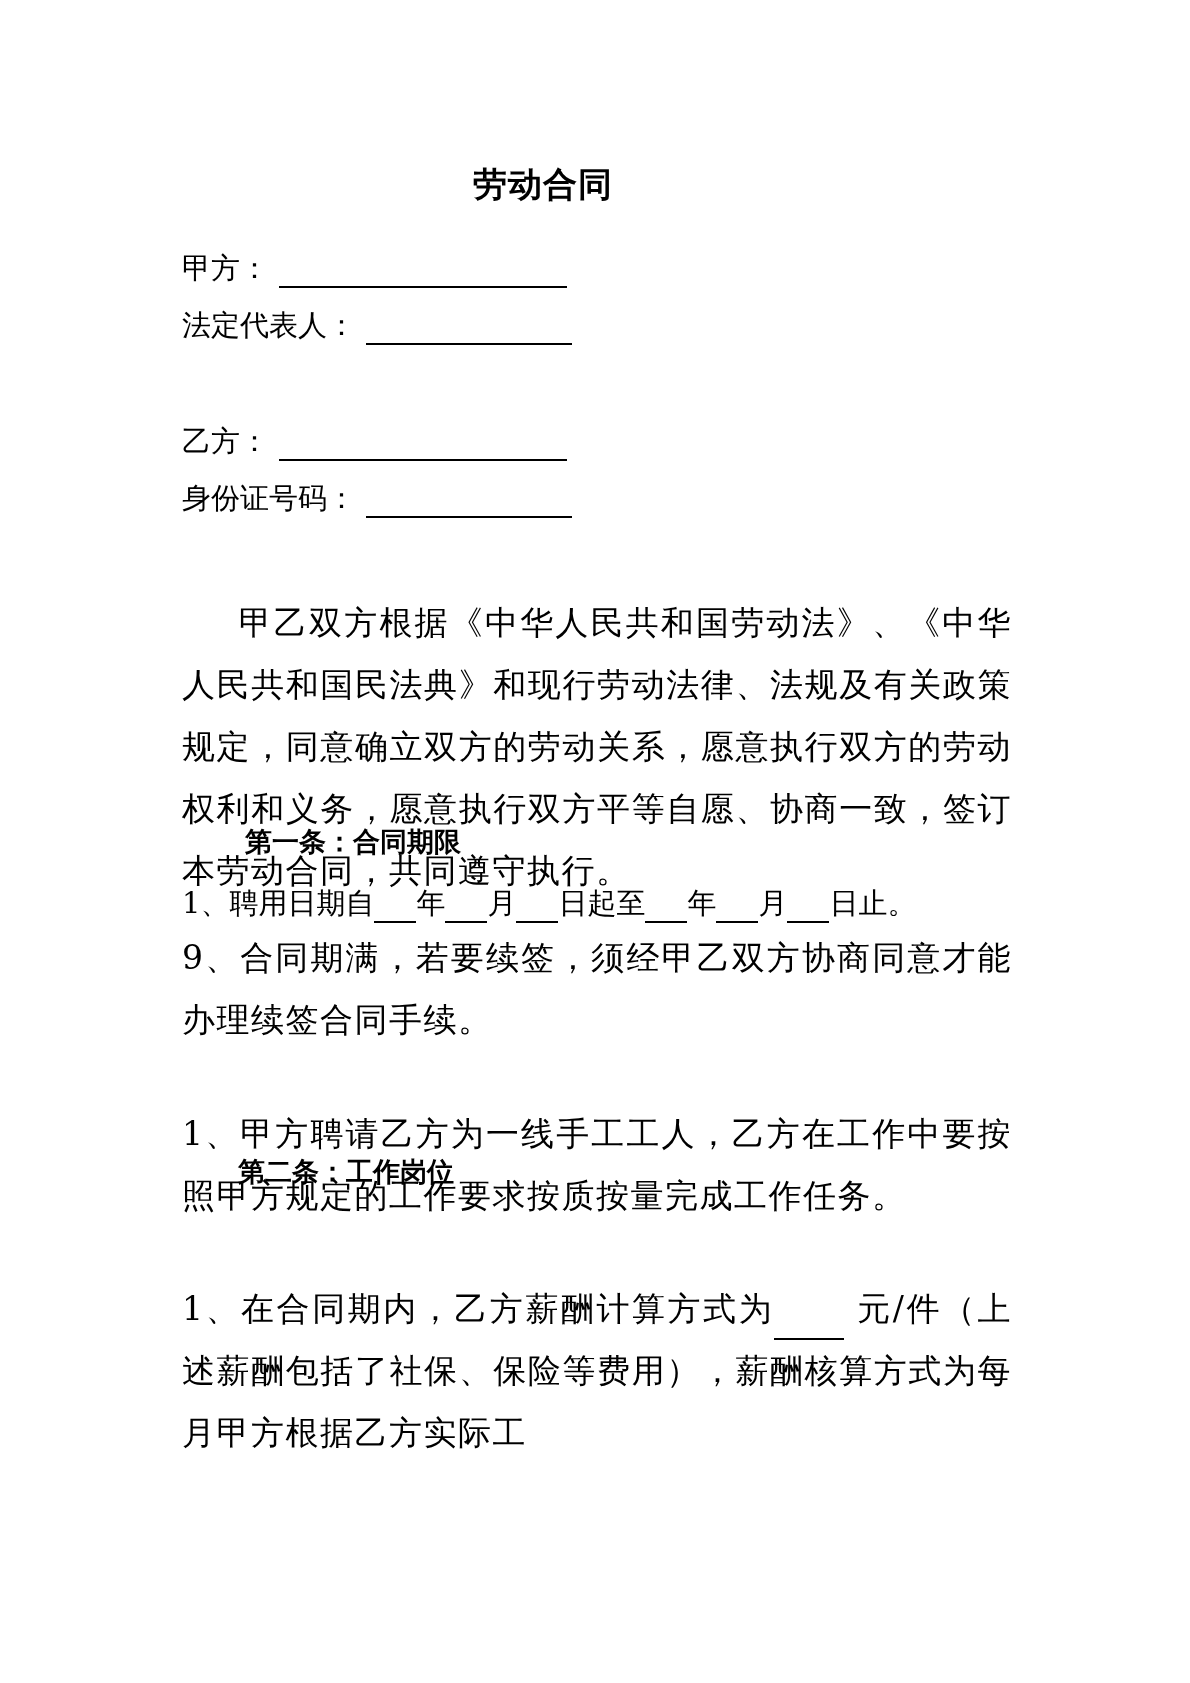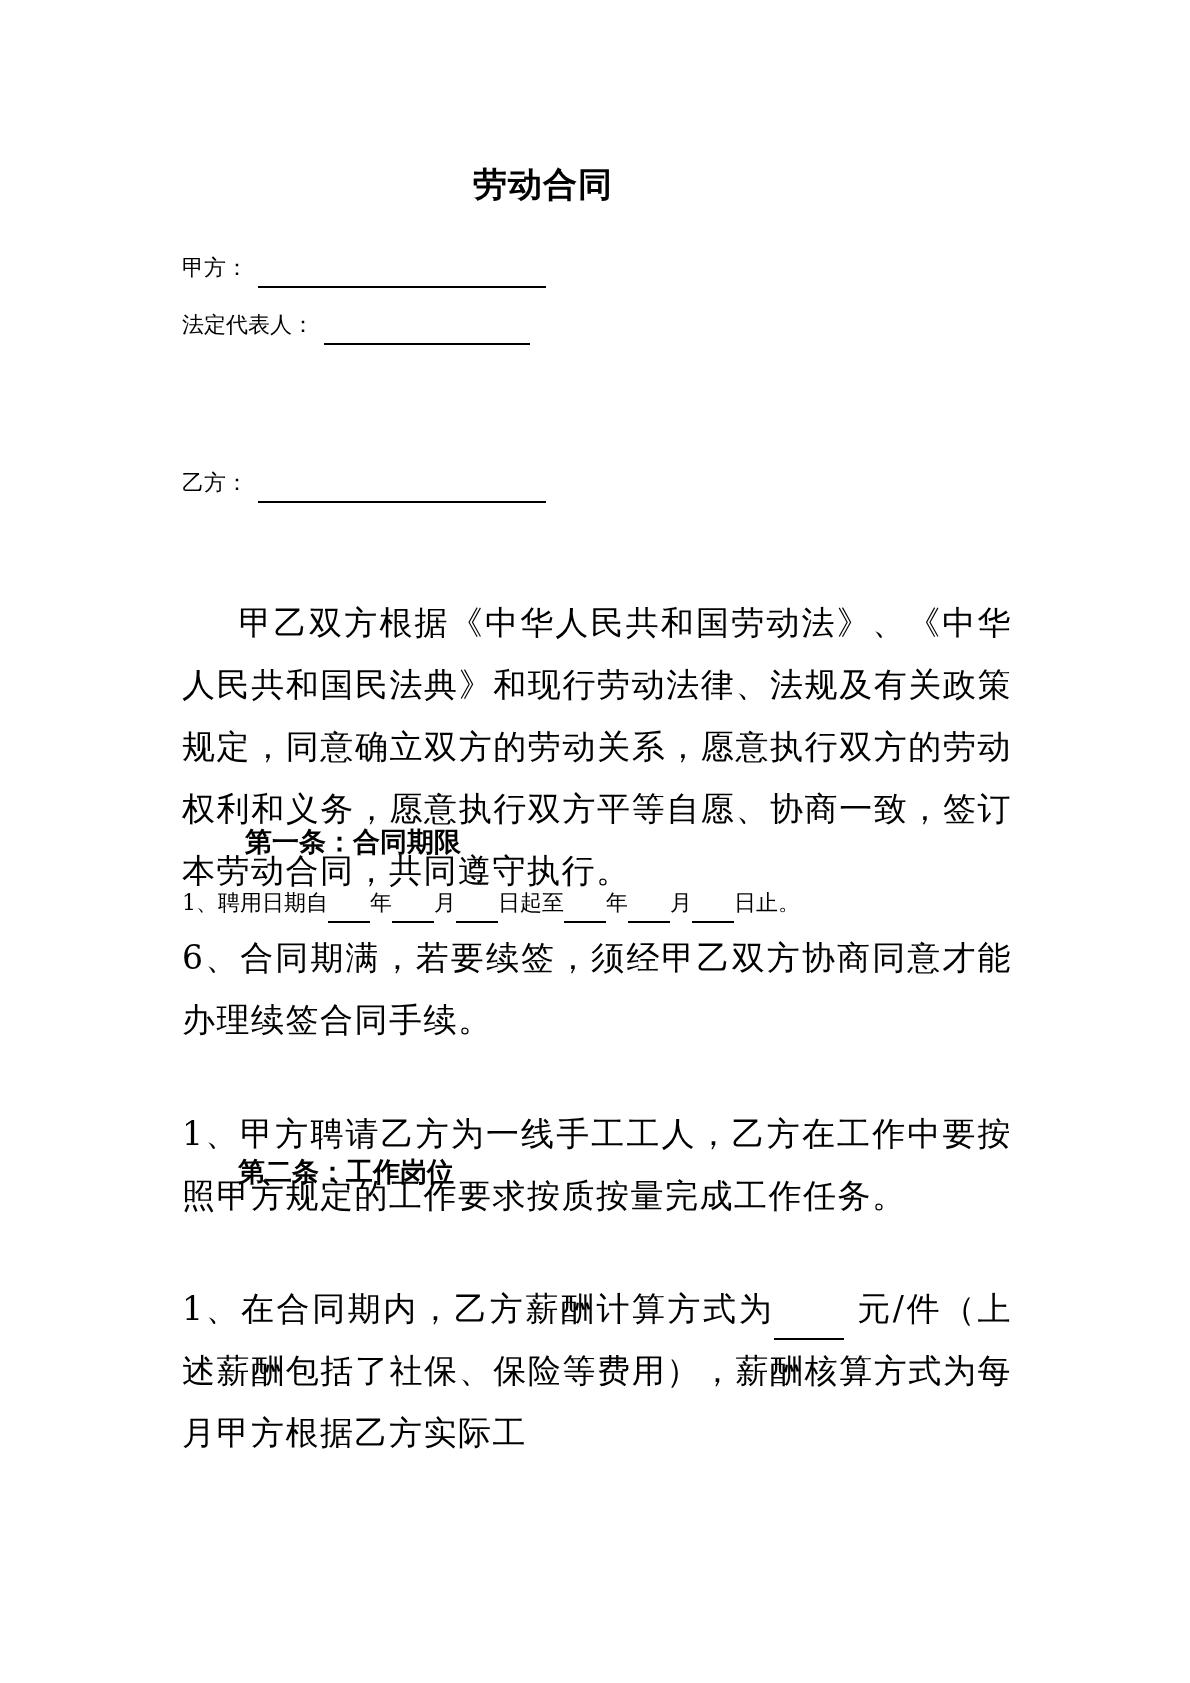--- a/index.html
+++ b/index.html
@@ -1,55 +1,58 @@
 <!DOCTYPE html>
 <html><head>
 <meta charset="utf-8">
 <style>
   html, body { margin:0; padding:0; background:#ffffff; }
   body { width:1190px; height:1683px; position:relative; overflow:hidden;
          font-family:"DejaVu Serif","Liberation Serif",serif; color:#000; }
   .page { position:absolute; left:0; top:0; width:1190px; height:1683px; }
   .title { position:absolute; top:162px; left:0; width:1086px; text-align:center;
            font-size:34px; font-weight:bold; letter-spacing:1px; }
-  .line { position:absolute; left:182px; font-size:22px; line-height:40px; white-space:nowrap; }
+  .line { position:absolute; left:182px; font-size:29px; line-height:40px; white-space:nowrap; }
   .blank { display:inline-block; border-bottom:2px solid #000; height:28px; vertical-align:bottom; }
   .para { position:absolute; left:182px; width:830px; font-size:33px; line-height:62px;
           text-align:justify; letter-spacing:1.5px; }
   .heading { position:absolute; left:238px; font-size:27px; font-weight:bold; line-height:40px; }
   .indent { display:inline-block; width:56px; }
   .sblank { display:inline-block; border-bottom:2px solid #000; width:42px; height:28px; vertical-align:bottom; }
 </style>
 </head>
 <body>
 
 <div class="page">
   <div class="title">劳动合同</div>
 
   <div class="line" style="top:248px;">
     <span>甲方：</span><span class="blank" style="width:288px;margin-left:10px;"></span>
   </div>
   <div class="line" style="top:305px;">
     <span>法定代表人：</span><span class="blank" style="width:206px;margin-left:10px;"></span>
   </div>
-  <div class="line" style="top:421px;margin-top:42px;">
+  <div class="line" style="top:421px;">
     <span>乙方：</span><span class="blank" style="width:288px;margin-left:10px;"></span>
+  </div>
+  <div class="line" style="top:478px;">
+    <span>身份证号码：</span><span class="blank" style="width:206px;margin-left:10px;"></span>
   </div>
 
   <div class="para" style="top:592px;">
     <span class="indent"></span><span>甲乙双方根据《中华人民共和国劳动法》、《中华人民共和国民法典》和现行劳动法律、法规及有关政策规定，同意确立双方的劳动关系，愿意执行双方的劳动权利和义务，愿意执行双方平等自愿、协商一致，签订本劳动合同，共同遵守执行。</span>
   </div>
 
   <div class="heading" style="top:822px;margin-left:7px;">第一条：合同期限</div>
 
   <div class="line" style="top:883px;">
     <span>1、聘用日期自</span><span class="sblank"></span><span>年</span><span class="sblank"></span><span>月</span><span class="sblank"></span><span>日起至</span><span class="sblank"></span><span>年</span><span class="sblank"></span><span>月</span><span class="sblank"></span><span>日止。</span>
   </div>
 
-  <div class="para" style="top:927px;">6、合同期满，若要续签，须经甲乙双方协商同意才能办理续签合同手续。</div>
+  <div class="para" style="top:927px;">9、合同期满，若要续签，须经甲乙双方协商同意才能办理续签合同手续。</div>
 
   <div class="heading" style="top:1105px;margin-top:47px;">第二条：工作岗位</div>
 
   <div class="para" style="top:1103px;">1、甲方聘请乙方为一线手工工人，乙方在工作中要按照甲方规定的工作要求按质按量完成工作任务。</div>
 
 
   <div class="para" style="top:1278px;">
     <span>1、在合同期内，乙方薪酬计算方式为</span><span class="sblank" style="width:70px;"></span><span> 元/件（上述薪酬包括了社保、保险等费用），薪酬核算方式为每月甲方根据乙方实际工</span>
   </div>
 </div>

